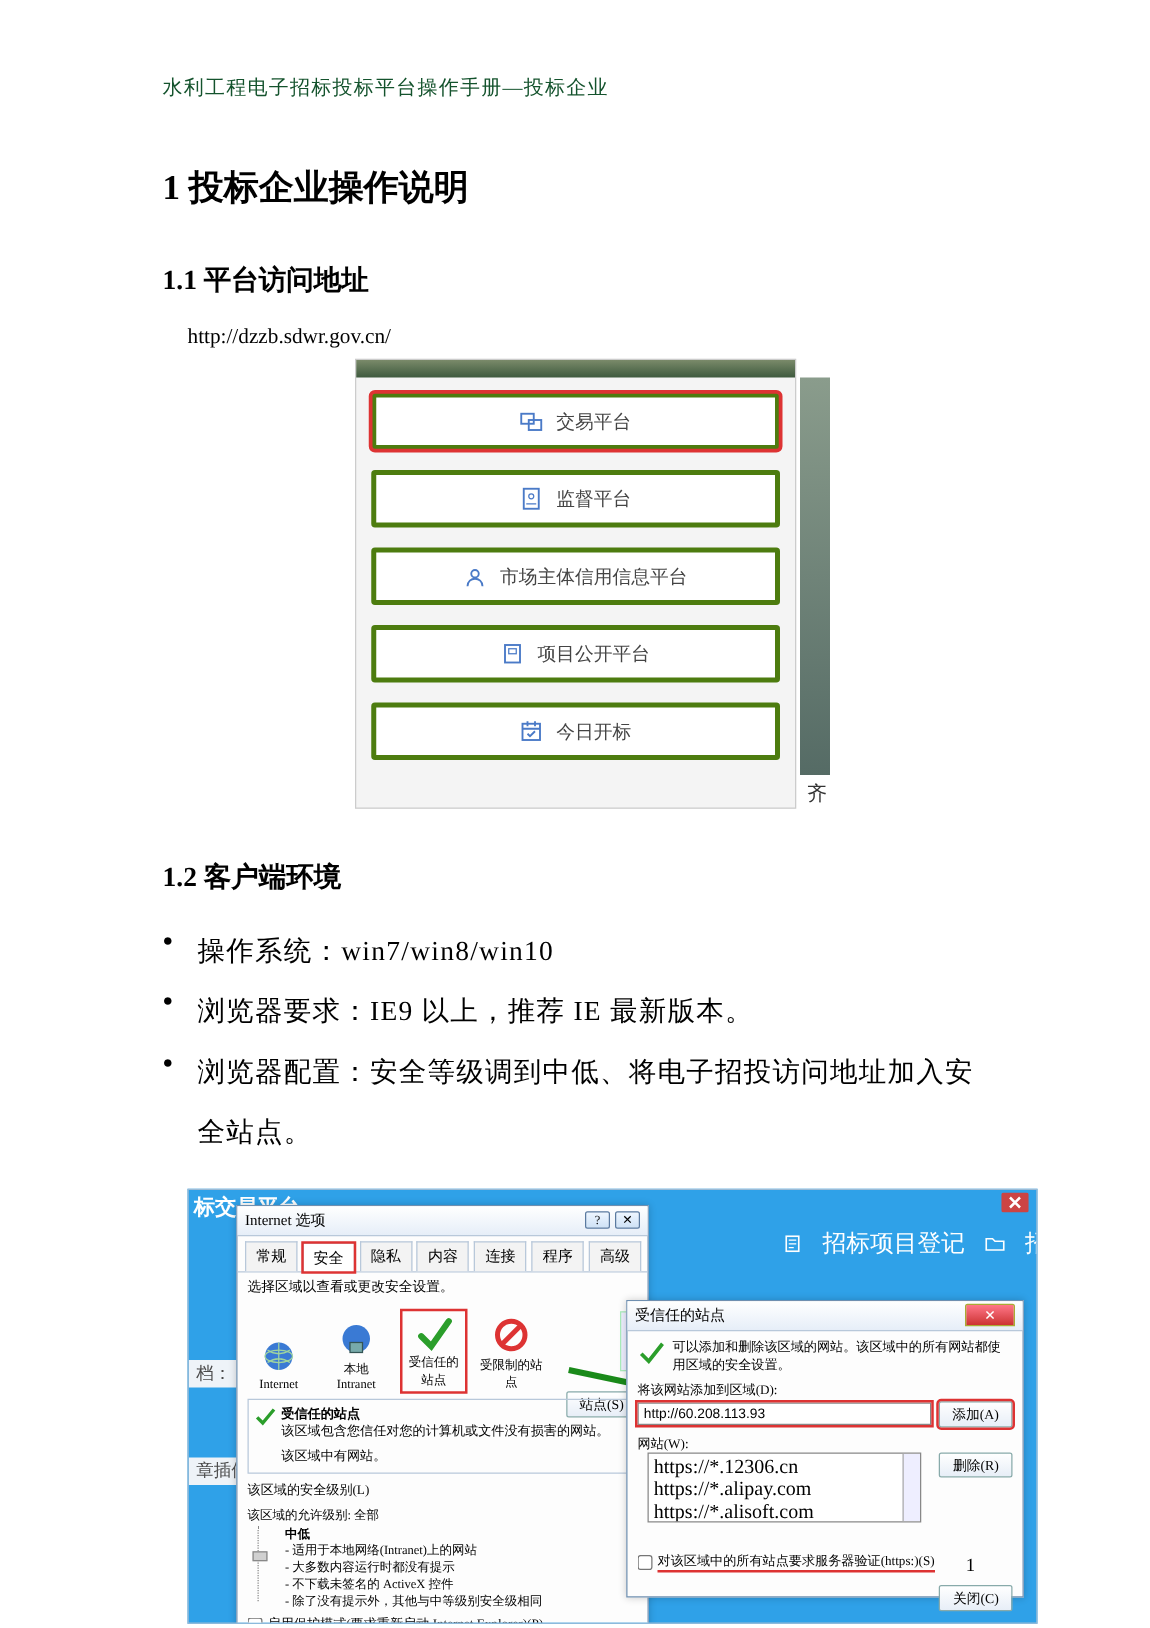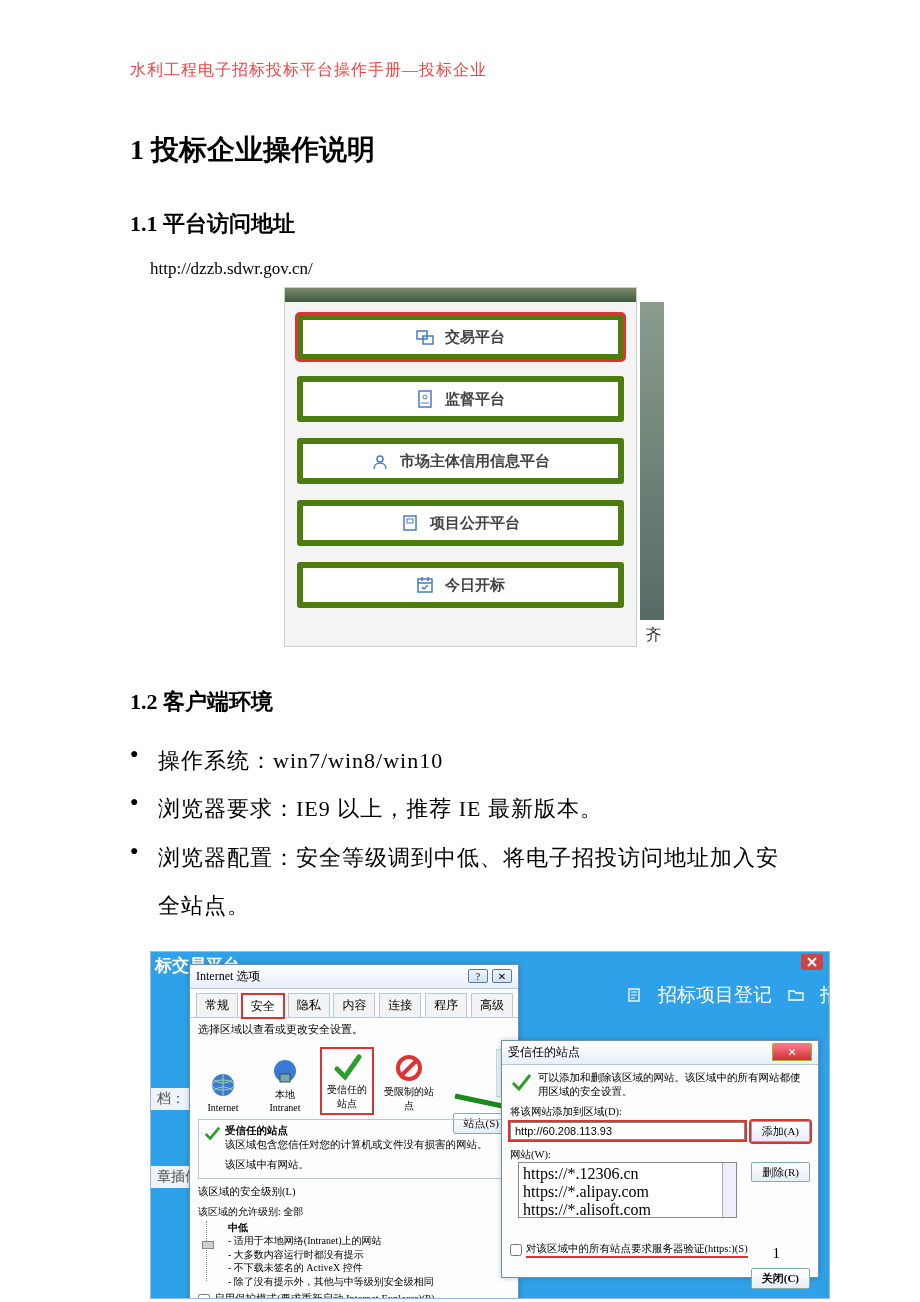--- a/index.html
+++ b/index.html
@@ -1,30 +1,30 @@
 <!DOCTYPE html>
 <html><head>
 <meta charset="utf-8">
 <style>
   * { margin: 0; padding: 0; box-sizing: border-box; }
   body { width: 920px; height: 1302px; background: #fff; font-family: "SimSun", "Microsoft YaHei", serif; position: relative; }
   .page { padding: 60px 130px 30px 130px; }
-  .header-text { font-size: 16px; color: #ef4444; margin-bottom: 50px; letter-spacing: 1px; }
+  .header-text { font-size: 16px; color: #14532d; margin-bottom: 50px; letter-spacing: 1px; }
   h1 { font-size: 28px; font-weight: bold; margin-bottom: 40px; font-family: Liberation Serif, serif; }
   h2 { font-size: 22px; font-weight: bold; margin-bottom: 20px; font-family: "Times New Roman", "SimSun", serif; }
   .url { font-size: 17px; font-family: "Times New Roman", serif; margin-left: 20px; margin-bottom: 8px; }
   .bullet-list { list-style: none; margin: 12px 0 20px 0; }
   .bullet-list li { font-size: 22px; line-height: 2.2; padding-left: 28px; position: relative; letter-spacing: 1px; }
   .bullet-list li::before { content: "●"; position: absolute; left: 0; font-size: 14px; top: 2px; }
 
   
   .menu-shot { width: 353px; margin: 0 auto 40px auto; background: #f4f4f4; border: 1px solid #ccc; position: relative; padding-bottom: 10px; }
   .menu-shot-top { height: 14px; background: linear-gradient(#7a8a6a,#3e5a3e); }
   .menu-items { padding: 12px; }
-  .menu-item { background: #fff; border: 6px solid #4d7c0f; border-radius: 3px; height: 46px; margin-bottom: 16px; display: flex; align-items: center; justify-content: center; gap: 10px; font-size: 15px; color: #444; font-weight: bold; }
+  .menu-item { background: #fff; border: 4px solid #4d7c0f; border-radius: 3px; height: 46px; margin-bottom: 16px; display: flex; align-items: center; justify-content: center; gap: 10px; font-size: 15px; color: #444; }
   .menu-item.hl { outline: 3px solid #d33; outline-offset: -1px; }
   .menu-item .micon { width: 20px; height: 20px; }
   .side-strip { position: absolute; right: -28px; top: 14px; width: 24px; bottom: 26px; background: linear-gradient(#8a9c8c,#556b65); }
   .side-char { position: absolute; right: -26px; bottom: 0; font-size: 16px; color: #333; }
 
   
   .ie-shot { width: 680px; height: 348px; margin: 6px 0 0 20px; position: relative; background: #2fa1e8; overflow: hidden; border: 1px solid #9bbbd6; }
   .blue-title { position: absolute; left: 4px; top: 2px; color: #fff; font-size: 17px; font-weight: bold; }
   .blue-close { position: absolute; right: 6px; top: 2px; width: 22px; height: 16px; }
   .top-right-btn { position: absolute; right: -10px; top: 30px; display: flex; gap: 16px; color: #fff; font-size: 19px; align-items: center; }
@@ -49,21 +49,21 @@
   .trusted-box { margin: 2px 8px; border: 1px solid #b8c8da; padding: 4px 6px 6px 26px; font-size: 10.5px; position: relative; }
   .trusted-box .chk { position: absolute; left: 4px; top: 4px; width: 18px; height: 18px; }
   .sites-btn { position:absolute; right:8px; top:-6px; font-size:11px; border:1px solid #8aa; padding:1px 8px; background:#eef; }
   .sec-level { margin: 6px 8px 2px 8px; font-size: 10.5px; }
   .slider-box { margin: 2px 8px; display: flex; gap: 8px; font-size: 10px; }
   .slider-rail { width: 14px; height: 60px; position: relative; border-left:1px dotted #888; margin-left:8px;}
   .slider-thumb { position: absolute; left: -5px; top: 20px; width: 12px; height: 8px; background: #d0d0d0; border: 1px solid #888; }
   .slider-text { flex: 1; line-height: 1.35; }
   .chk-row { margin: 4px 8px; font-size: 10.5px; display: flex; align-items: center; gap: 4px; }
   .chk-row input { width:12px; height:12px; }
-  .btn-row { display: flex; gap: 6px; justify-content: flex-end; padding: 4px 8px; font-weight: bold; }
+  .btn-row { display: flex; gap: 6px; justify-content: flex-end; padding: 4px 8px; }
   .winbtn { font-size: 11px; border: 1px solid #8aa; background: linear-gradient(#fff,#e7eef7); padding: 2px 10px; border-radius: 2px; }
   .red-underline { border-bottom: 2px solid #d33; display: inline-block; }
 
   .dlg-trust { left: 350px; top: 88px; width: 318px; height: 238px; }
   .dlg-trust .closebtn { width: 40px; height: 18px; border: 1px solid #aa3; background: linear-gradient(#f78,#c33); border-radius: 2px 2px 0 0; display:flex;align-items:center;justify-content:center;color:#fff;font-size:11px;}
   .trust-info { display: flex; gap: 6px; padding: 6px 8px; font-size: 10.5px; align-items: flex-start; }
   .trust-info .chk { width: 22px; height: 22px; flex-shrink:0; }
   .field-lbl { font-size: 10.5px; padding: 0 8px; }
   .add-row { display: flex; gap: 6px; padding: 2px 8px 6px 8px; align-items:center;}
   .add-row input { flex: 1; font-size: 11px; padding: 2px 4px; border: 1px solid #888; }

